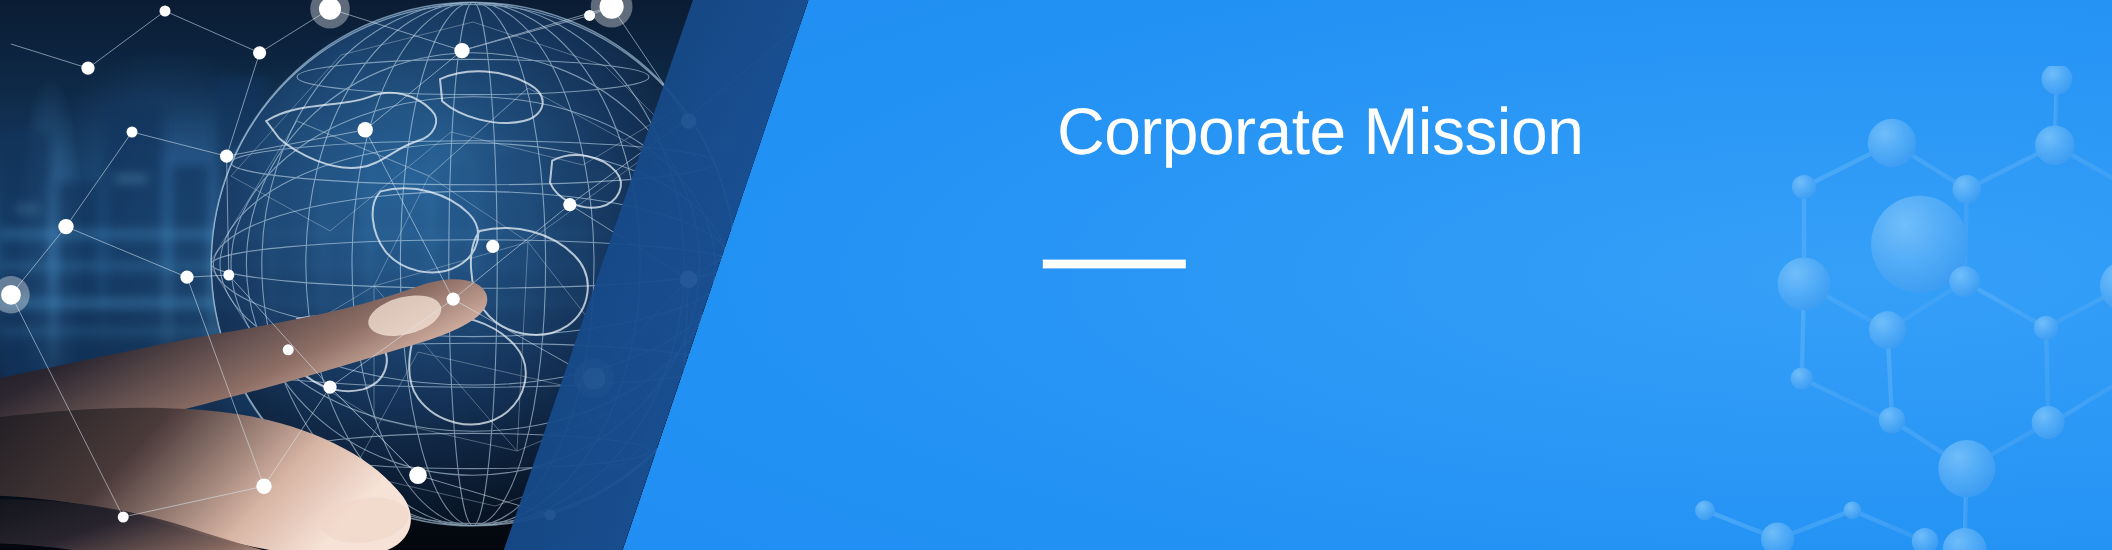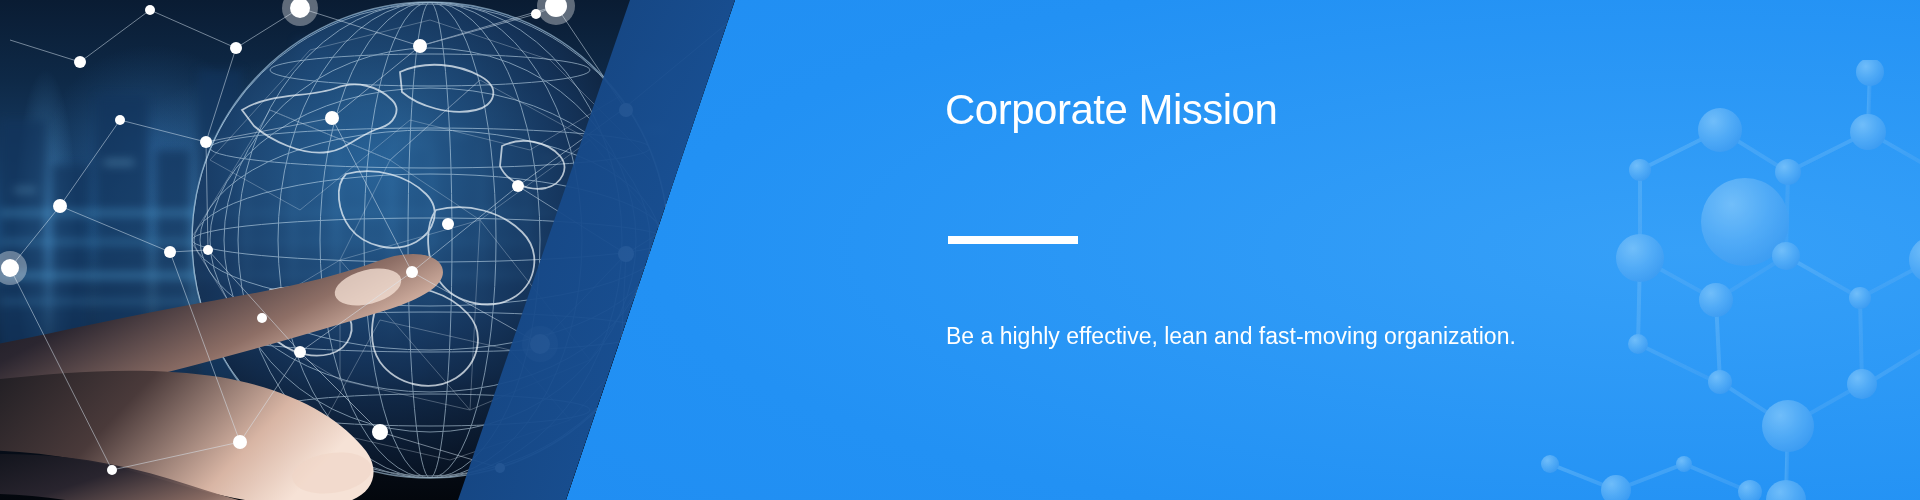--- a/index.html
+++ b/index.html
@@ -79,22 +79,22 @@
   
   .network{ position:absolute; left:0; top:0; width:760px; height:500px; }
 
   
   .content{
     position:absolute;
     left:945px; top:0;
     width:720px; height:500px;
   }
   .title{
-    position:absolute; left:0; top:88px;
-    font-size:42px;
+    position:absolute; left:16px; top:88px;
+    font-size:60px;
     font-weight:400;
     letter-spacing:-0.5px;
     color:#ffffff;
     line-height:1.05;
     white-space:nowrap;
   }
   .divider{
     position:absolute; left:3px; top:236px;
     width:130px; height:8px;
     background:#ffffff;
@@ -337,19 +337,18 @@
       </g>
     </svg>
 
     <div class="photo-wedge"></div>
   </div>
 
   <div class="content">
     <div class="title">Corporate Mission</div>
     <div class="divider"></div>
     <div class="body-copy">
-      <span class="line">Be a highly effective, lean and fast-moving organization.</span>
       
       
     </div>
   </div>
 
 </div>
 
 </body></html>

